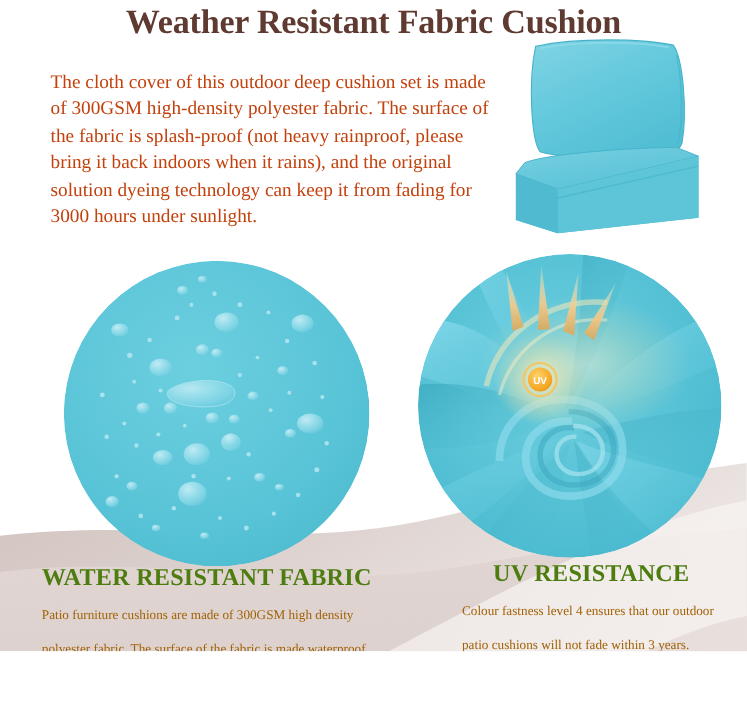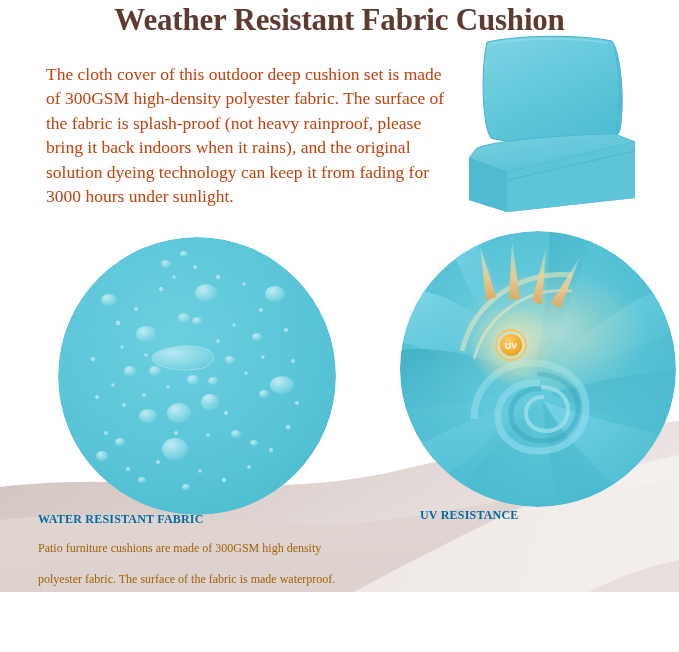--- a/index.html
+++ b/index.html
@@ -70,43 +70,43 @@
     overflow: hidden;
   }
   .circle-water {
     top: 237px;
     left: 58px;
     width: 278px;
     height: 278px;
   }
   .circle-uv {
     top: 231px;
-    left: 400px;
+    left: 380px;
     width: 276px;
     height: 276px;
   }
   .circle svg { display: block; }
 
   
   .feature {
     position: absolute;
     font-family: "Liberation Serif", "DejaVu Serif", serif;
   }
   .feature-water { top: 512px; left: 38px; width: 300px; }
   .feature-uv    { top: 508px; left: 420px; width: 235px; }
 
   .feature-title {
-    font-size: 12px;
+    font-size: 22px;
     font-weight: bold;
-    color: #0369a1;
+    color: #4d7c0f;
     letter-spacing: 0.2px;
     margin: 0 0 6px 0;
   }
   .feature-uv .feature-title {
-    text-align: left;
+    text-align: center;
   }
   .feature-body {
     font-size: 12px;
     line-height: 31px;
     color: #a16207;
     margin: 0;
   }
 </style>
 </head>
 <body>
@@ -344,15 +344,16 @@
     </svg>
   </div>
 
   <div class="feature feature-water">
     <h2 class="feature-title">WATER RESISTANT FABRIC</h2>
     <p class="feature-body">Patio furniture cushions are made of 300GSM high density polyester fabric. The surface of the fabric is made waterproof.</p>
   </div>
 
   <div class="feature feature-uv">
     <h2 class="feature-title">UV RESISTANCE</h2>
+    <p class="feature-body">Colour fastness level 4 ensures that our outdoor patio cushions will not fade within 3 years.</p>
   </div>
 
 </div>
 
 </body></html>

